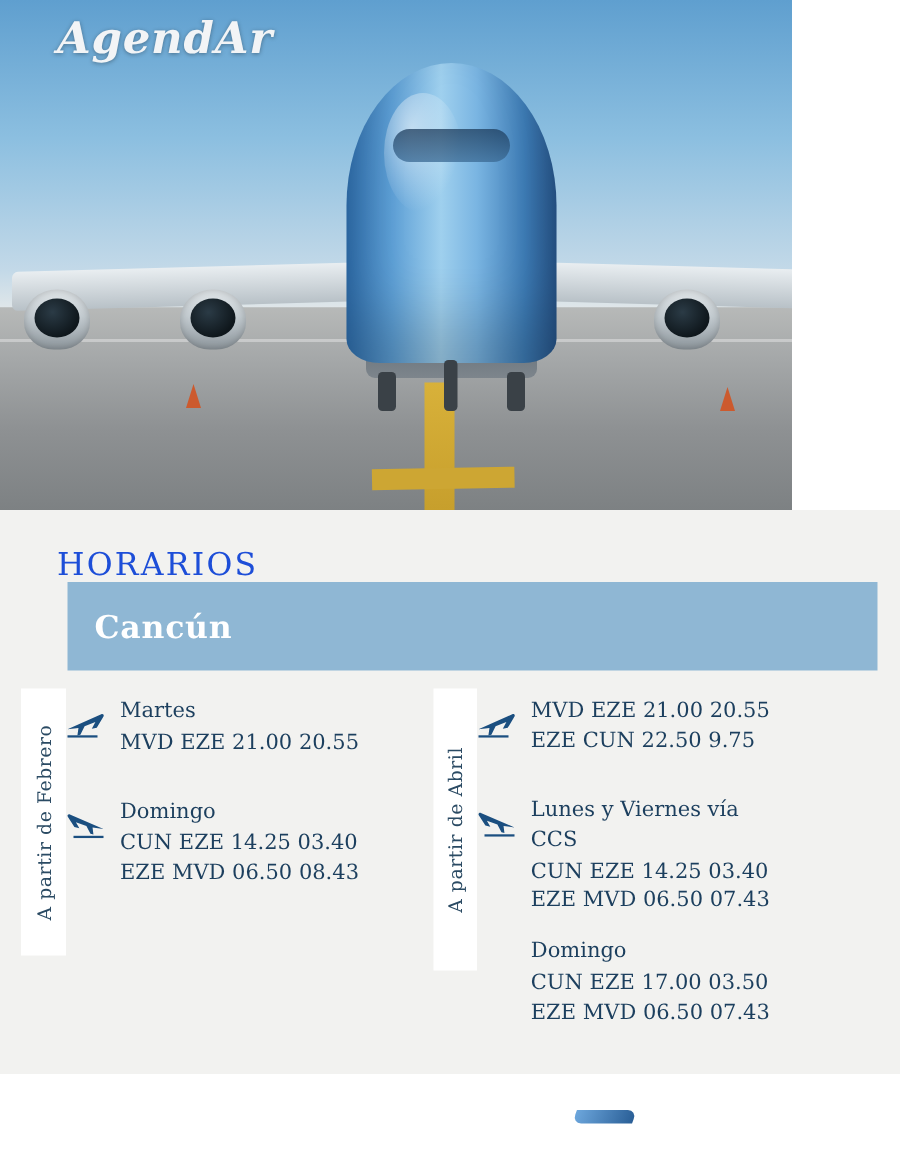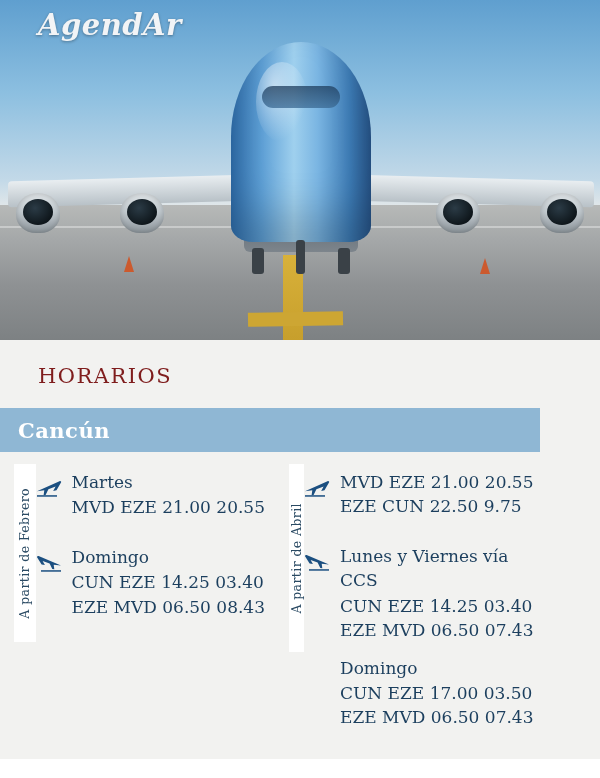--- a/index.html
+++ b/index.html
@@ -11,21 +11,21 @@
     height: 778px;
     background: #ffffff;
     font-family: "Liberation Sans", sans-serif;
     overflow: hidden;
     position: relative;
   }
 
   
   .hero {
     position: relative;
-    width: 600px;
+    width: 528px;
     height: 340px;
     overflow: hidden;
     background: linear-gradient(to bottom, #6fa8d4 0%, #9ec9e4 38%, #cfe0ea 55%, #b9bdbd 58%, #9d9fa0 72%, #8f9294 100%);
   }
   .sky-haze {
     position: absolute;
     left: 0; top: 0; width: 600px; height: 205px;
     background: linear-gradient(to bottom, #5f9fcf 0%, #8cbfe0 45%, #c3d9e8 88%, #dfe6e9 100%);
   }
   .ground {
@@ -142,27 +142,28 @@
   
   .content {
     position: relative;
     width: 600px;
     background: #f2f2f0;
     padding-bottom: 4px;
   }
   .section-title {
     font-family: "DejaVu Serif", serif;
     font-size: 21px;
-    color: #7f1d1d;
+    color: #1d4ed8;
     letter-spacing: 1.5px;
-    padding: 24px 0 20px 38px;
+    padding: 24px 0 0 38px;
   }
   .dest-bar {
+    margin-left: 45px;
     width: 540px;
-    height: 44px;
+    height: 59px;
     background: #8fb7d4;
     display: flex;
     align-items: center;
   }
   .dest-bar .dest-name {
     font-family: "DejaVu Serif", serif;
     font-size: 21px;
     font-weight: bold;
     color: #ffffff;
     padding-left: 18px;
@@ -211,21 +212,21 @@
     width: 26px;
     height: 20px;
     flex: 0 0 26px;
     margin-right: 10px;
     margin-top: 8px;
     color: #1b4f80;
   }
   .plane-icon svg { display: block; }
   .entry-text {
     font-family: "DejaVu Serif", serif;
-    font-size: 17px;
+    font-size: 14px;
     color: #1c3f5e;
     line-height: 1.42;
   }
   .entry-text .day {
     display: block;
     margin-bottom: 1px;
   }
   .entry-text .leg { display: block; white-space: pre; }
 
   

